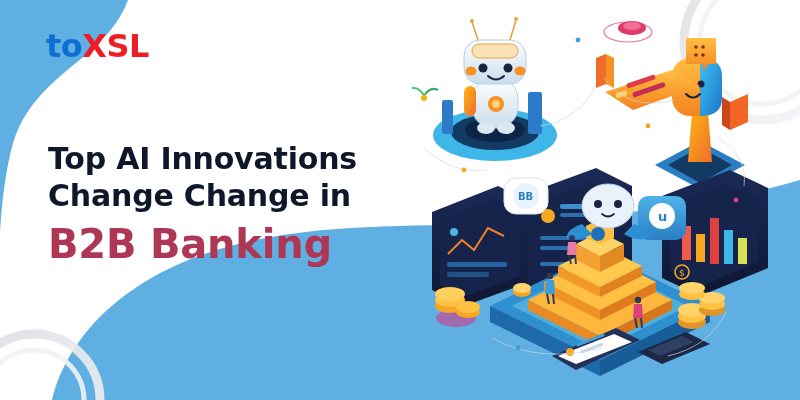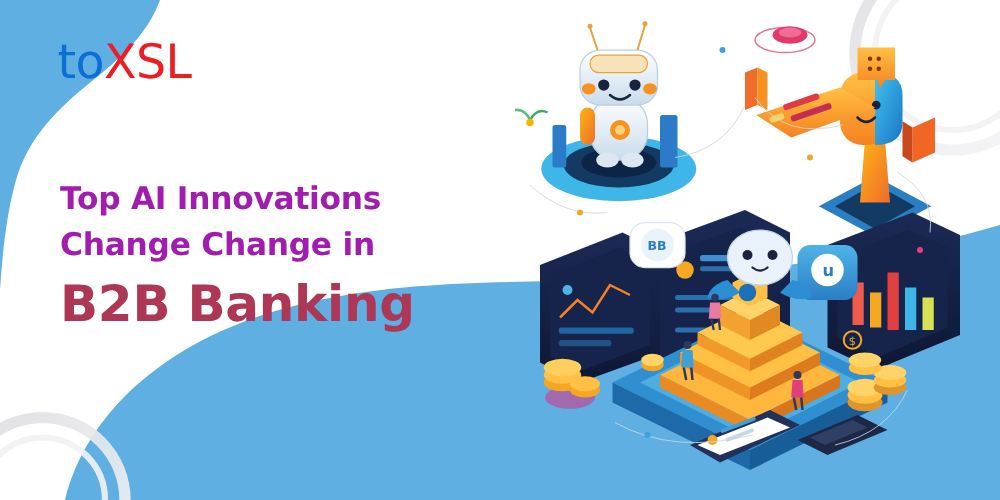--- a/index.html
+++ b/index.html
@@ -15,40 +15,40 @@
     overflow:hidden;
   }
 
   
   .shape-layer { position:absolute; inset:0; }
   .shape-layer svg { display:block; width:800px; height:400px; }
 
   
   .logo {
     position:absolute; left:46px; top:30px;
-    font-size:38px; font-weight:400; letter-spacing:-0.5px;
+    font-size:32px; font-weight:700; letter-spacing:-0.5px;
     line-height:1; white-space:nowrap;
     font-family:"DejaVu Sans", sans-serif;
     text-align:right;
   }
   .logo .lg-to { color:#0B6FD4; }
   .logo .lg-x  { color:#EE1C23; }
   .logo .lg-sl { color:#EE1C23; }
 
   
   .headline {
     position:absolute; left:48px; top:140px;
     width:330px;
   }
   .headline .ln {
-    font-size:25px;
+    font-size:30px;
     font-weight:700;
     line-height:37px;
     letter-spacing:-0.2px;
-    color:#a21caf;
+    color:#0f172a;
     white-space:nowrap;
     font-family:"DejaVu Sans", sans-serif;
   }
   .headline .ln-accent {
     font-size:40px;
     line-height:44px;
     color:#AE3756;
     margin-top:8px;
   }
 

